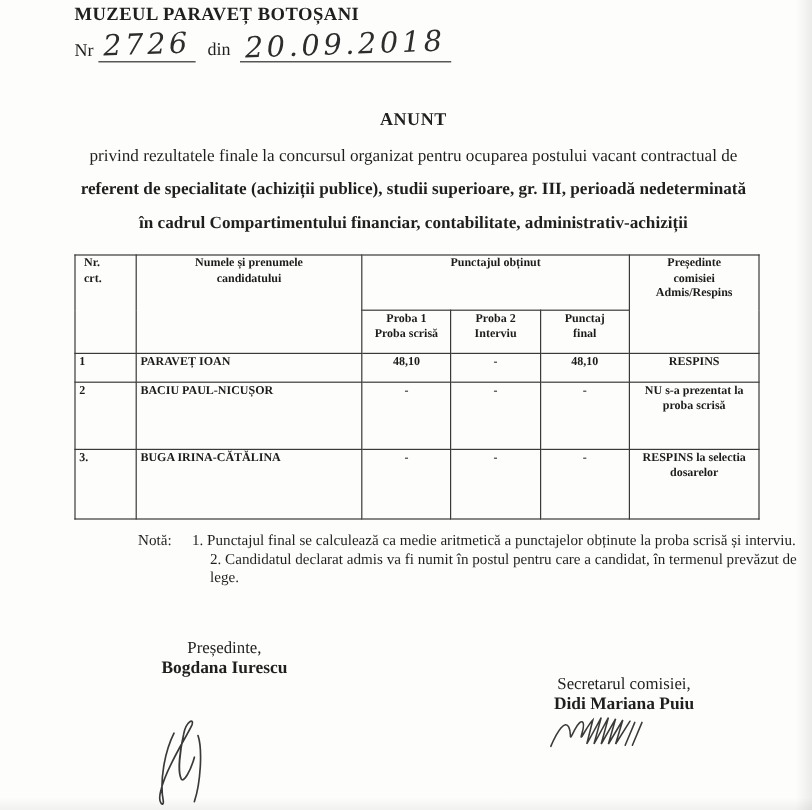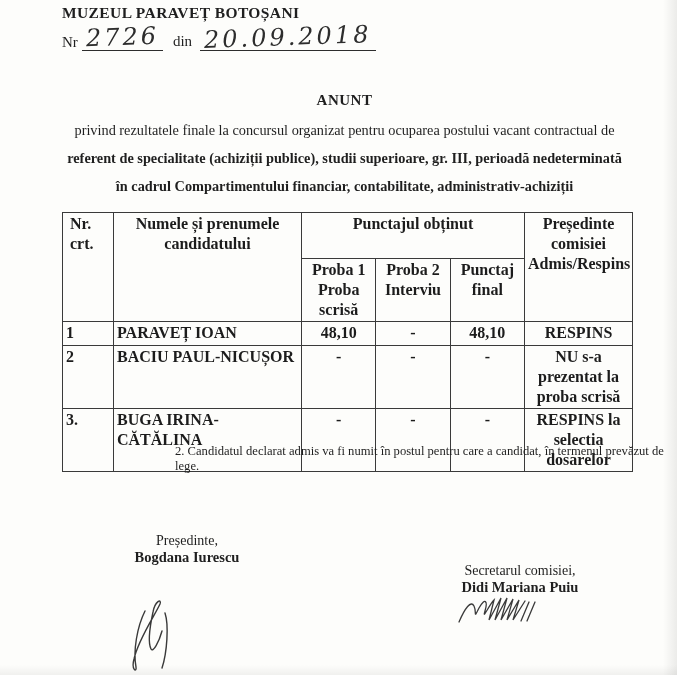--- a/index.html
+++ b/index.html
@@ -24,21 +24,21 @@
   .din{margin:4px 4px 1px 6px;}
 
   
   .title-block{position:absolute;left:30px;right:18px;top:92px;text-align:center;}
   .t-head{font-size:15px;font-weight:bold;letter-spacing:0.5px;margin-bottom:13px;}
   .t-line{font-size:14.3px;margin-bottom:11px;}
   .t-line.b{font-weight:bold;}
 
   
   table.res{position:absolute;left:62px;top:212px;border-collapse:collapse;
-    table-layout:fixed;width:571px;font-size:16px;font-weight:bold;color:#1c1c1c;border-radius:26px;}
+    table-layout:fixed;width:571px;font-size:10px;font-weight:bold;color:#1c1c1c;border-radius:26px;}
   table.res td{border:1.4px solid #3a3a3a;padding:1px 3px;vertical-align:top;line-height:1.25;}
   td.c-nr{width:40px;padding-left:7px;}
   td.c-name{width:181px;padding-left:6px;}
   td.c-p1{width:89px;text-align:center;}
   td.c-p2{width:86px;text-align:center;}
   td.c-pf{width:74px;text-align:center;}
   td.c-dec{width:101px;text-align:center;}
   tr.h1 td{text-align:center;}
   tr.h1{height:46px;}
   tr.h2{height:36px;}
@@ -138,20 +138,24 @@
     <td class="c-name">BUGA IRINA-CĂTĂLINA</td>
     <td class="c-p1">-</td>
     <td class="c-p2">-</td>
     <td class="c-pf">-</td>
     <td class="c-dec">RESPINS la selectia dosarelor</td>
   </tr>
 </tbody>
   </table>
 
 <div class="notes">
+  <div class="note-line1">
+    <span class="note-label">Notă:</span>
+    <span>1. Punctajul final se calculează ca medie aritmetică a punctajelor obținute la proba scrisă și interviu.</span>
+  </div>
   <div class="note-line2">2. Candidatul declarat admis va fi numit în postul pentru care a candidat, în termenul prevăzut de lege.</div>
 </div>
 
 <div class="sig-left">
   <div class="sig-role">Președinte,</div>
   <div class="sig-name">Bogdana Iurescu</div>
 </div>
 <svg class="sig-svg-left" width="64" height="78" viewBox="0 0 64 78">
   <path d="M20,16 C12,32 8,56 11,72 C12,78 6,75 9,64 C13,45 30,20 35,9 C37,3 30,6 28,17 C25,31 23,48 26,54 C28,58 34,47 37,36 M40,18 C44,30 42,58 37,73" stroke="#3a3a3a" fill="none" stroke-width="1.4" stroke-linecap="round"></path>
 </svg>

